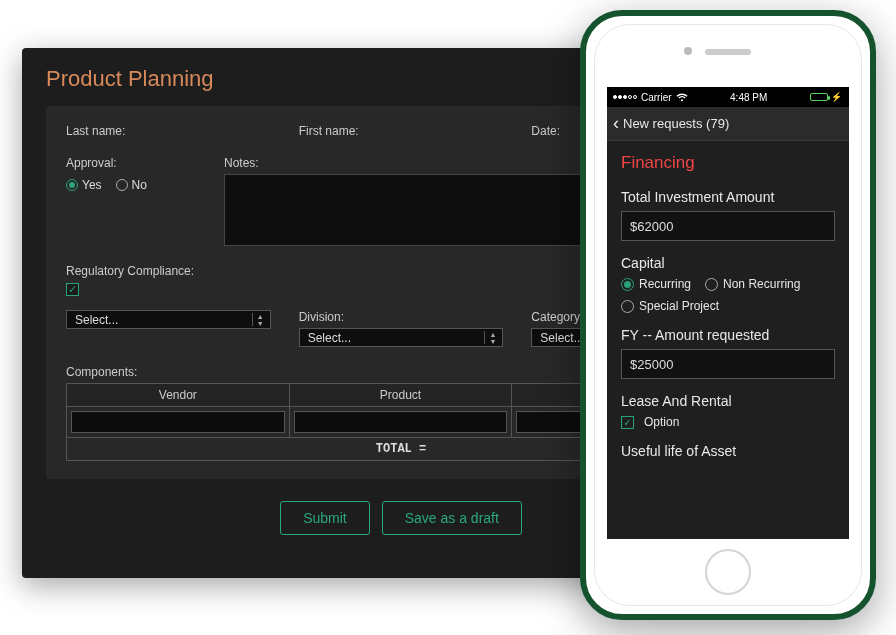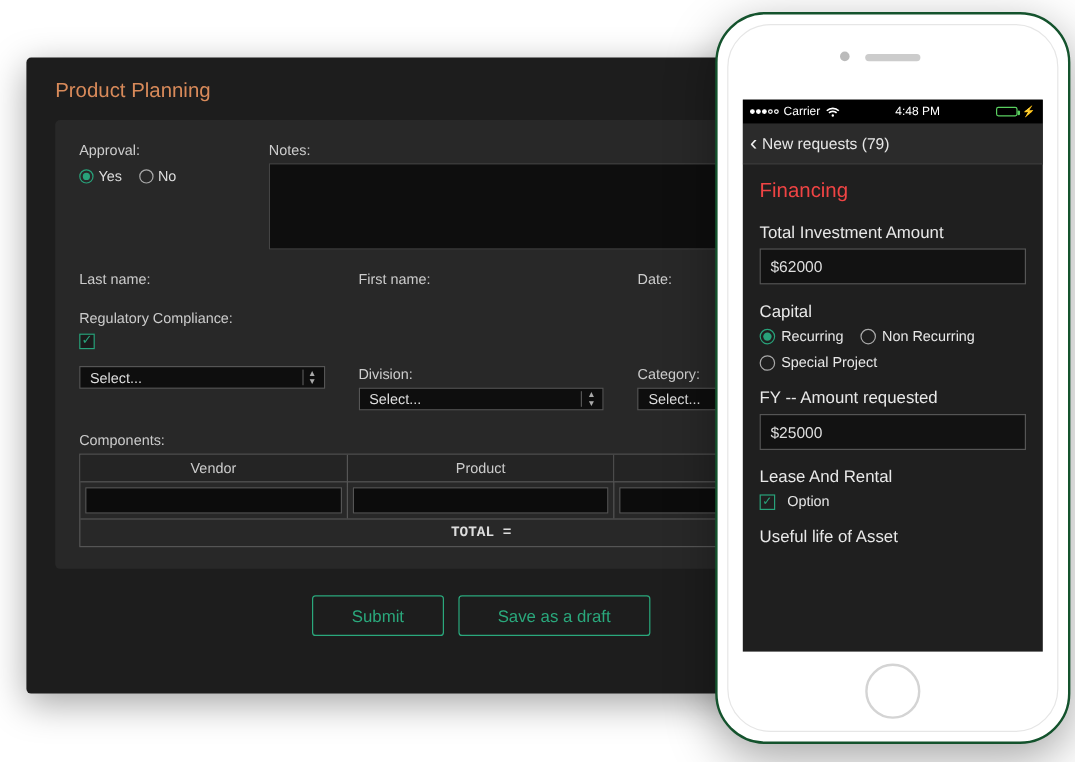--- a/index.html
+++ b/index.html
@@ -10,21 +10,21 @@
     position: absolute;
     left: 22px; top: 48px;
     width: 758px; height: 530px;
     background: #1d1d1d;
     border-radius: 4px;
     box-shadow: 0 8px 30px rgba(0,0,0,0.35);
     padding: 18px 24px 0 24px;
     color: #ccc;
     font-size: 12px;
   }
-  .form-title { color: #d88a5a; font-size: 17px; font-weight: 400; margin-bottom: 14px; }
+  .form-title { color: #d88a5a; font-size: 22px; font-weight: 400; margin-bottom: 14px; }
   .form-body {
     background: #282828;
     border-radius: 4px;
     padding: 18px 20px 18px 20px;
   }
   .row { display: flex; gap: 28px; margin-bottom: 18px; }
   .field { flex: 1; display: flex; flex-direction: column; gap: 4px; }
   .field-label { color: #ccc; font-size: 12px; }
   .radio-group { display: flex; gap: 14px; margin-top: 4px; }
   .radio-item { display: flex; align-items: center; gap: 4px; }
@@ -83,32 +83,32 @@
     background: #0c0c0c; border: 1px solid #555; height: 22px; width: 100%;
   }
   .comp-total {
     border-top: 1px solid #555; text-align: center; padding: 4px 0;
     font-weight: 600; color: #ddd; font-family: Liberation Mono, monospace;
   }
 
   .button-row { display: flex; justify-content: center; gap: 12px; margin-top: 22px; }
   .btn {
     border: 1px solid #2aa87c; color: #2aa87c; background: transparent;
-    font-size: 14px; padding: 8px 32px; border-radius: 3px; cursor: pointer;
+    font-size: 14px; padding: 8px 22px; border-radius: 3px; cursor: pointer;
   }
 
   
   .phone {
     position: absolute;
-    left: 596px; top: 10px;
+    left: 580px; top: 10px;
     width: 296px; height: 610px;
     background: #fff;
     border-radius: 42px;
     box-shadow: 0 12px 40px rgba(0,0,0,0.35);
-    border: 2px solid #14532d;
+    border: 6px solid #14532d;
   }
   .phone-inner {
     position: absolute; left: 8px; top: 8px; right: 8px; bottom: 8px;
     border-radius: 36px; background: #fff;
     border: 1px solid #e6e6e6;
   }
   .phone-top {
     height: 62px; position: relative;
   }
   .speaker {
@@ -177,50 +177,50 @@
 </style>
 </head>
 <body>
 
 <div class="desktop-panel">
   <div class="form-title">Product Planning</div>
 
   <div class="form-body">
 
     <div class="row">
+      <div class="field">
+        <span class="field-label">Last name:</span>
+      </div>
+      <div class="field">
+        <span class="field-label">First name:</span>
+      </div>
+      <div class="field">
+        <span class="field-label">Date:</span>
+      </div>
+    </div>
+
+    <div class="row">
       <div class="field" style="flex:0 0 130px;">
         <span class="field-label">Approval:</span>
         <div class="radio-group">
           <div class="radio-item">
             <span class="radio-ring">
                 <span class="radio-dot"></span>
               </span>
             <span class="radio-label">Yes</span>
           </div>
           <div class="radio-item">
             <span class="radio-ring off"></span>
             <span class="radio-label">No</span>
           </div>
         </div>
       </div>
       <div class="field">
         <span class="field-label">Notes:</span>
         <textarea class="notes-box" style=""></textarea>
-      </div>
-    </div>
-
-    <div class="row">
-      <div class="field">
-        <span class="field-label">Last name:</span>
-      </div>
-      <div class="field">
-        <span class="field-label">First name:</span>
-      </div>
-      <div class="field">
-        <span class="field-label">Date:</span>
       </div>
     </div>
 
     <div style="margin-bottom:14px;">
       <span class="field-label">Regulatory Compliance:</span>
       <div style="margin-top:4px;">
         <span class="checkbox">
             <span class="tick">✓</span>
           </span>
       </div>

